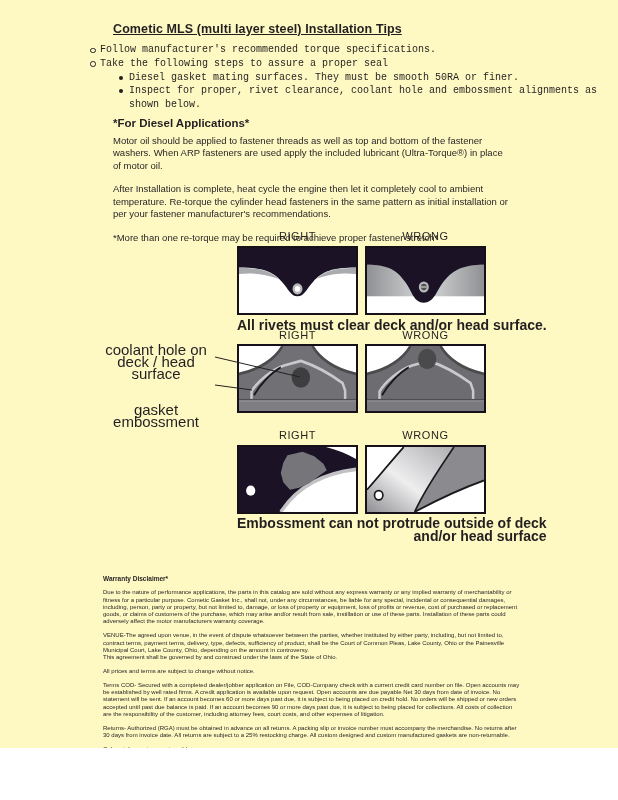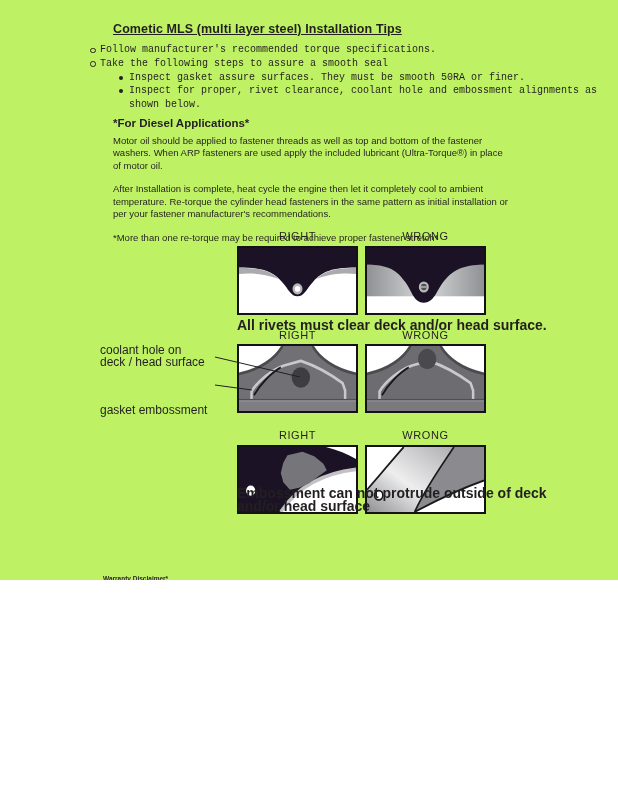--- a/index.html
+++ b/index.html
@@ -1,37 +1,37 @@
 <!DOCTYPE html>
 <html><head>
 <meta charset="utf-8">
 <style>
   html,body{margin:0;padding:0;background:#fff;}
-  .page{position:relative;width:618px;height:580px;background:#bef264;
+  .page{position:relative;width:618px;height:748px;background:#fef9c3;
         font-family:"Liberation Sans",sans-serif;color:#231f20;overflow:hidden;}
 
   .title{position:absolute;left:113px;top:22px;margin:0;font-size:12.5px;font-weight:bold;
          text-decoration:underline;letter-spacing:.1px;}
 
   .tips{position:absolute;left:90px;top:43px;font-size:10px;line-height:13.8px;font-family:Liberation Mono, monospace;}
   .tip{position:relative;padding-left:10px;}
   .tip.sub{margin-left:29px;}
   .ob{position:absolute;left:0;top:4.5px;width:3.5px;height:3.5px;border:1px solid #231f20;border-radius:50%;}
   .fb{position:absolute;left:0;top:5px;width:4px;height:4px;background:#231f20;border-radius:50%;}
 
   .diesel{position:absolute;left:113px;top:117px;width:400px;font-size:9.5px;line-height:12.5px;}
   .d-head{font-size:11.5px;font-weight:bold;margin:0 0 5px 0;}
   .diesel p{margin:0 0 11px 0;}
 
   .lbl{position:absolute;width:121px;text-align:center;font-size:11px;letter-spacing:.6px;}
   .panel{position:absolute;width:117px;height:65px;border:2px solid #161019;line-height:0;background:#fff;}
   .panel svg{width:117px;height:65px;display:block;}
   .cap{position:absolute;font-size:14px;line-height:12.5px;font-weight:bold;}
   .center{text-align:center;}
-  .side-label{position:absolute;width:112px;text-align:left;font-size:12px;line-height:12px;}
+  .side-label{position:absolute;width:112px;text-align:center;font-size:15px;line-height:12px;}
   .pointer-lines{position:absolute;left:0;top:0;width:618px;height:800px;pointer-events:none;}
 
   .warranty{position:absolute;left:103px;top:575px;width:418px;font-size:6px;line-height:7.3px;}
   .w-head{font-size:6.5px;font-weight:bold;margin:0 0 7px 0;}
   .warranty p{margin:0 0 6.5px 0;}
   .warranty p.tight{margin-bottom:0;}
 
   .code{position:absolute;left:390px;top:757px;font-size:13.5px;color:#3a3436;text-align:center;}
 </style>
 </head>
@@ -41,25 +41,25 @@
 
   <h1 class="title">Cometic MLS (multi layer steel) Installation Tips</h1>
 
   <div class="tips">
     <div class="tip">
       <span class="ob"></span>
       <span>Follow manufacturer's recommended torque specifications.</span>
     </div>
     <div class="tip">
       <span class="ob"></span>
-      <span>Take the following steps to assure a smooth seal</span>
+      <span>Take the following steps to assure a proper seal</span>
     </div>
     <div class="tip sub">
       <span class="fb"></span>
-      <span>Inspect gasket assure surfaces.  They must be smooth 50RA or finer.</span>
+      <span>Diesel gasket mating surfaces.  They must be smooth 50RA or finer.</span>
     </div>
     <div class="tip sub">
       <span class="fb"></span>
       <span>Inspect for proper, rivet clearance, coolant hole and embossment alignments as shown below.</span>
     </div>
   </div>
 
   <div class="diesel">
     <div class="d-head">*For Diesel Applications*</div>
     <p>Motor oil should be applied to fastener threads as well as top and bottom of the fastener washers. When ARP fasteners are used apply the included lubricant (Ultra-Torque®) in place of motor oil.</p>
@@ -173,21 +173,21 @@
       <rect width="140" height="70" fill="#ffffff"></rect>
       <path d="M44,0 L104,0 C88,22 70,44 57,70 L0,70 L0,46 C16,30 30,14 44,0 Z" fill="url(#g2)"></path>
       <path d="M104,0 L140,0 L140,36 C112,45 88,55 57,70 C70,44 88,22 104,0 Z" fill="#8b8b8f"></path>
       <path d="M0,46 C16,30 30,14 44,0" fill="none" stroke="#1a1a1c" stroke-width="2"></path>
       <path d="M104,0 C88,22 70,44 57,70" fill="none" stroke="#1a1a1c" stroke-width="2"></path>
       <path d="M140,36 C112,45 88,55 57,70" fill="none" stroke="#1a1a1c" stroke-width="2"></path>
       <circle cx="14" cy="52" r="5" fill="#ffffff" stroke="#1a1a1c" stroke-width="2"></circle>
     </svg>
   </div>
 
-  <div class="cap" style="left:237px;top:487px;">
+  <div class="cap" style="left:237px;top:517px;text-align:right;">
     <div>Embossment can not protrude outside of deck</div>
     <div>and/or head surface</div>
   </div>
 
   <div class="warranty">
     <div class="w-head">Warranty Disclaimer*</div>
     <p>Due to the nature of performance applications, the parts in this catalog are sold without any express warranty or any implied warranty of merchantability or fitness for a particular purpose.  Cometic Gasket Inc., shall not, under any circumstances, be liable for any special, incidental or consequential damages, including, person, party or property, but not limited to, damage, or loss of property or equipment, loss of profits or revenue, cost of purchased or replacement goods, or claims of customers of the purchase, which may arise and/or result from sale, instillation or use of these parts.  Installation of these parts could adversely affect the motor manufacturers warranty coverage.</p>
     <p class="tight">VENUE-The agreed upon venue, in the event of dispute whatsoever between the parties, whether instituted by either party, including, but not limited to, contract terms, payment terms, delivery, type, defects, sufficiency of product, shall be the Court of Common Pleas, Lake County, Ohio or the Painesville Municipal Court, Lake County, Ohio, depending on the amount in controversy.</p>
     <p>This agreement shall be governed by and construed under the laws of the State of Ohio.</p>
     <p>All prices and terms are subject to change without notice.</p>

